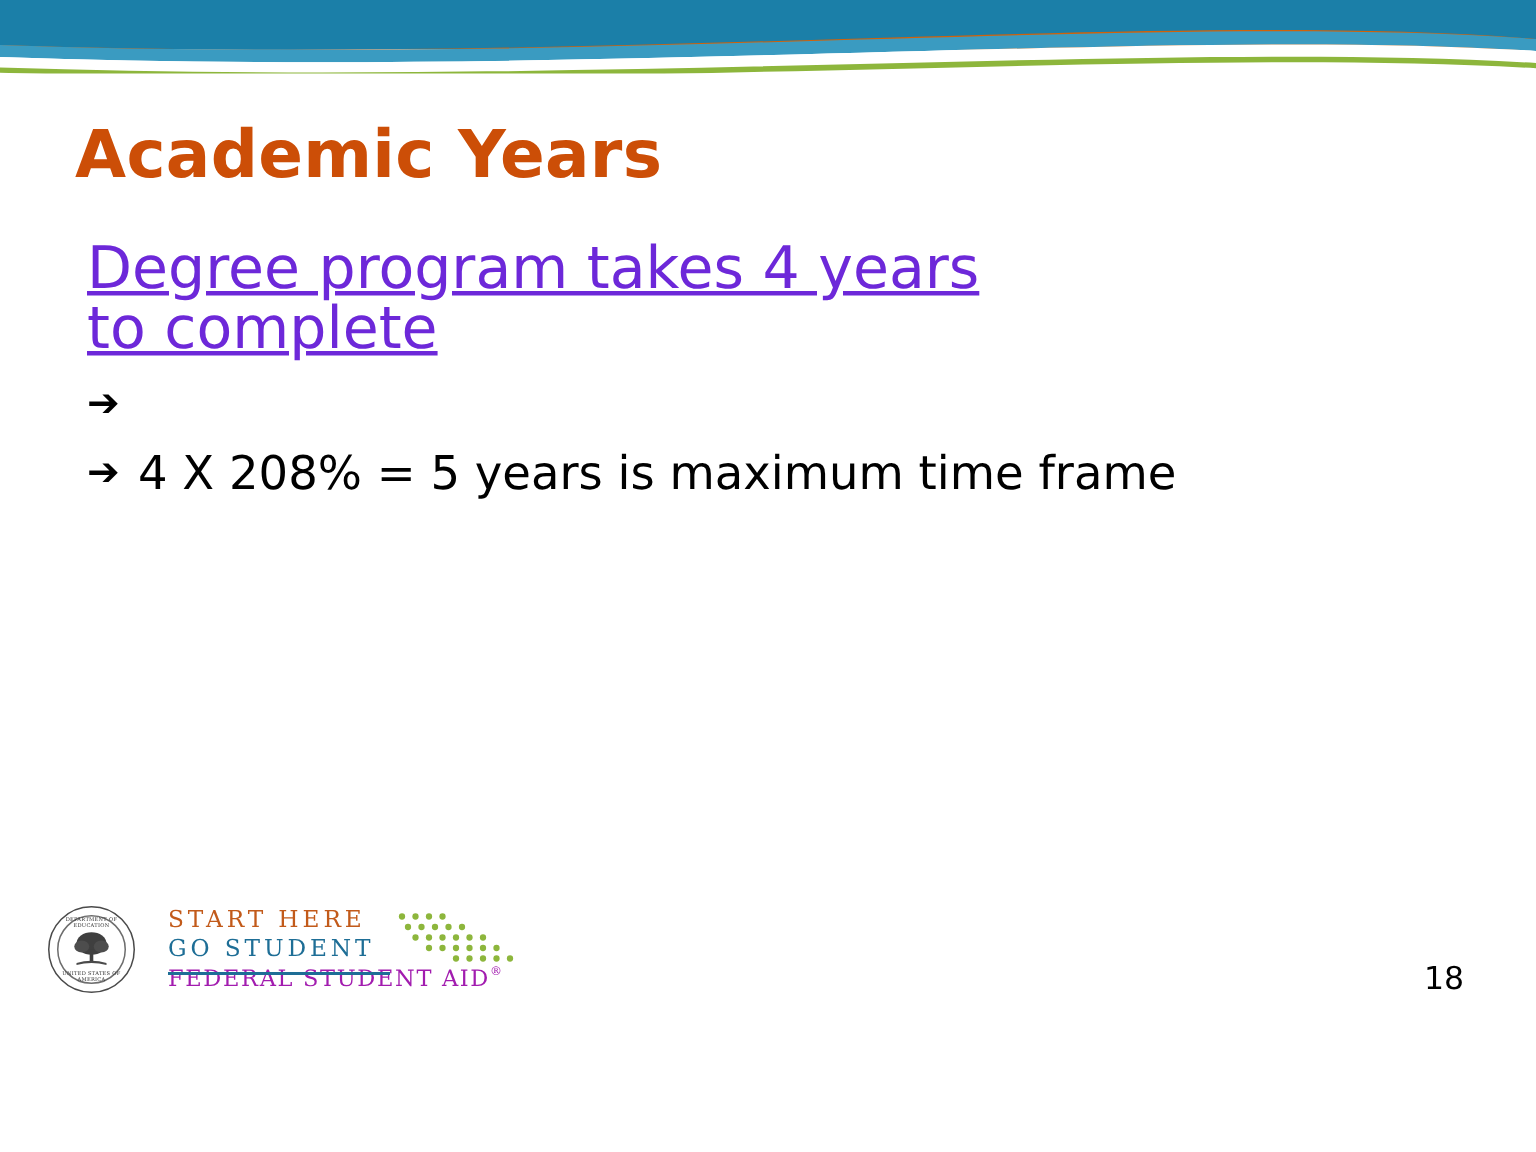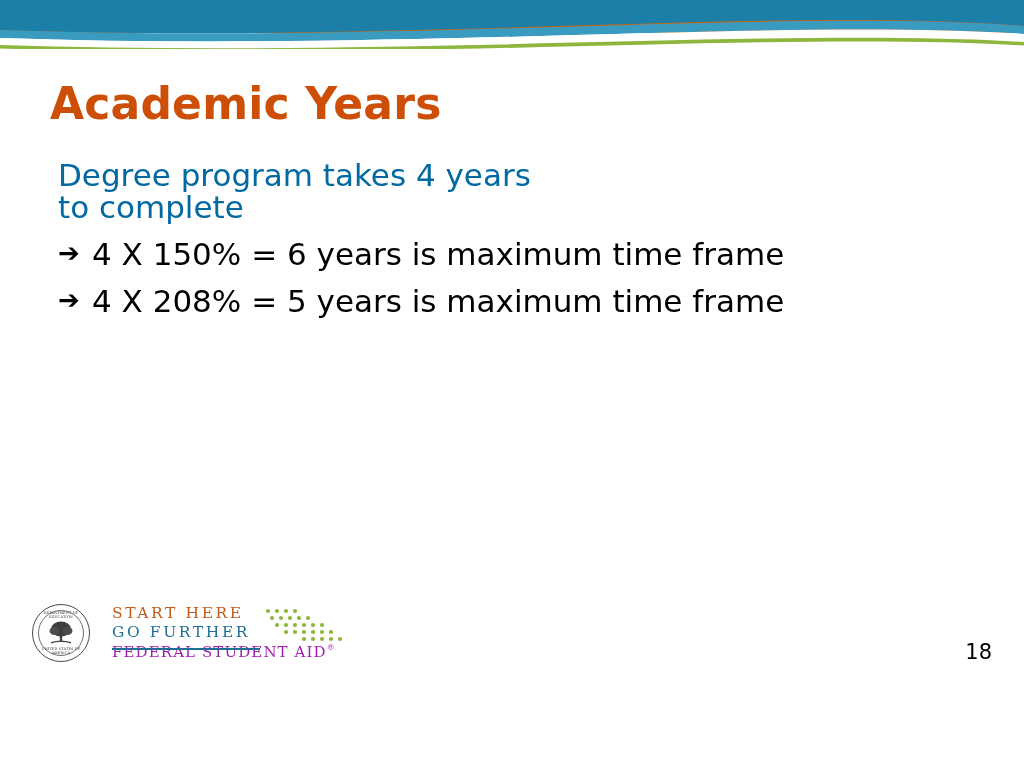--- a/index.html
+++ b/index.html
@@ -47,25 +47,26 @@
   }
 
   
   .body-block {
     position: absolute;
     left: 58px;
     top: 160px;
     width: 900px;
   }
   .lvl1 {
-    font-size: 31px;
-    color: #0369a1;
+    font-size: 39px;
+    color: #6d28d9;
     line-height: 1.03;
     margin: 0 0 2px 0;
     white-space: pre-line;
+    text-decoration: underline;
   }
   .bullet-row {
     display: flex;
     align-items: flex-start;
     font-size: 31px;
     color: #000000;
     line-height: 1.06;
     margin-top: 14px;
   }
   .bullet-arrow {
@@ -169,21 +170,21 @@
     left: 0;
     top: 44px;
     width: 148px;
     height: 2px;
     background: #1E6E96;
   }
 
   
   .page-number {
     position: absolute;
-    right: 32px;
+    right: 48px;
     bottom: 16px;
     font-size: 21px;
     color: #000000;
   }
 </style>
 </head>
 <body>
 
 <div class="slide">
 
@@ -205,21 +206,20 @@
 
   <div class="slide-title">Academic Years</div>
 
   <div class="body-block">
 
     <p class="lvl1">Degree program takes 4 years
 to complete</p>
 
     <div class="bullet-row">
       <span class="bullet-arrow">➔</span>
-      <span class="bullet-text">4 X 150% = 6 years is maximum time frame</span>
     </div>
 
     <div class="bullet-row">
       <span class="bullet-arrow">➔</span>
       <span class="bullet-text">4 X 208% = 5 years is maximum time frame</span>
     </div>
 
   </div>
 
   <div class="footer-logo">
@@ -232,21 +232,21 @@
         <ellipse cx="15" cy="11" rx="10" ry="7.5" fill="#3f3f3f"></ellipse>
         <ellipse cx="8.5" cy="13" rx="5" ry="4" fill="#4d4d4d"></ellipse>
         <ellipse cx="21.5" cy="13" rx="5" ry="4" fill="#4d4d4d"></ellipse>
         <rect x="13.8" y="15" width="2.4" height="9" fill="#3f3f3f"></rect>
         <path d="M5 24 Q15 21 25 24 L25 25.4 Q15 22.6 5 25.4 Z" fill="#4a4a4a"></path>
       </svg>
     </div>
 
     <div class="wordmark">
       <div class="wm-line1">START HERE</div>
-      <div class="wm-line2">GO FURTHER</div>
+      <div class="wm-line2">GO STUDENT</div>
       <div class="underline-teal"></div>
       <div class="wm-line3"><span>FEDERAL STUDENT AID</span><span class="reg">®</span></div>
       <svg class="dots" viewBox="0 0 96 40">
         <g fill="#8DB63C">
           <circle cx="4" cy="6" r="2.1"></circle>
             <circle cx="13" cy="6" r="2.1"></circle>
             <circle cx="22" cy="6" r="2.1"></circle>
             <circle cx="31" cy="6" r="2.1"></circle>
           <circle cx="8" cy="13" r="2.1"></circle>
             <circle cx="17" cy="13" r="2.1"></circle>

